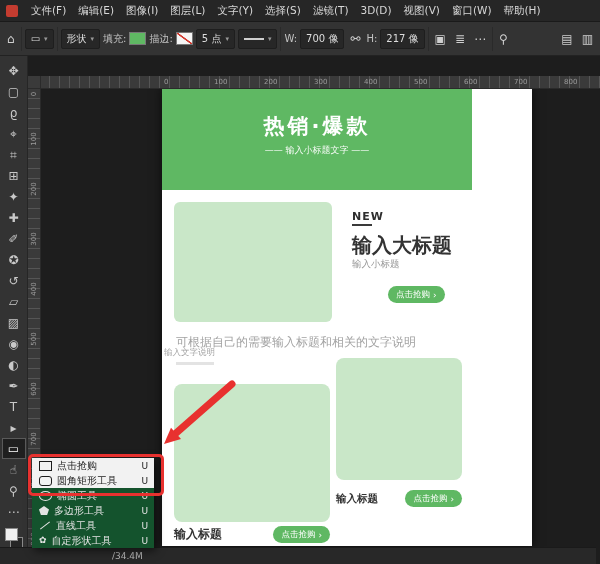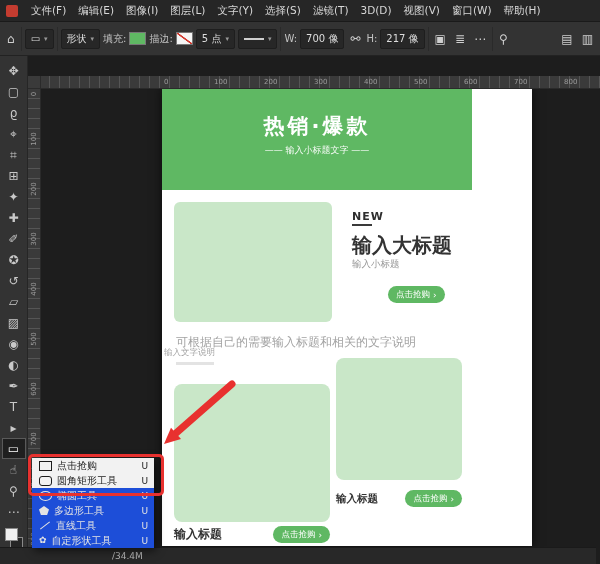--- a/index.html
+++ b/index.html
@@ -88,21 +88,21 @@
   .row-r .btn,.row-l .btn{position:static;}
 
   
   .statusbar{position:absolute;left:0;right:4px;bottom:0;height:16px;background:#282828;
              border-top:1px solid #1a1a1a;color:#b5b5b5;font-size:9px;display:flex;align-items:center;z-index:6;}
   .status-text{margin-left:112px;}
 
   
   .flyout{position:absolute;left:32px;top:458px;width:122px;z-index:30;
           box-shadow:2px 3px 8px rgba(0,0,0,.55);font-size:10px;}
-  .f-row{height:15px;display:flex;align-items:center;background:#1d4ed8;color:#e3e3e3;}
+  .f-row{height:15px;display:flex;align-items:center;background:#14532d;color:#e3e3e3;}
   .f-row.light{background:#f2f2f2;color:#1c1c1c;}
   .f-label{white-space:nowrap;}
   .f-key{margin-left:auto;padding-right:6px;font-size:9px;}
   .fi{margin:0 5px 0 7px;flex:0 0 auto;}
   .fi-rect{width:11px;height:8px;border:1px solid currentColor;}
   .fi-rrect{width:11px;height:8px;border:1px solid currentColor;border-radius:3px;}
   .fi-ellipse{width:11px;height:8px;border:1px solid currentColor;border-radius:50%;}
   .fi-poly{width:10px;height:9px;background:currentColor;
            clip-path:polygon(50% 0,100% 38%,81% 100%,19% 100%,0 38%);}
   .fi-line{width:12px;height:0;border-top:1.5px solid currentColor;transform:rotate(-38deg);}

